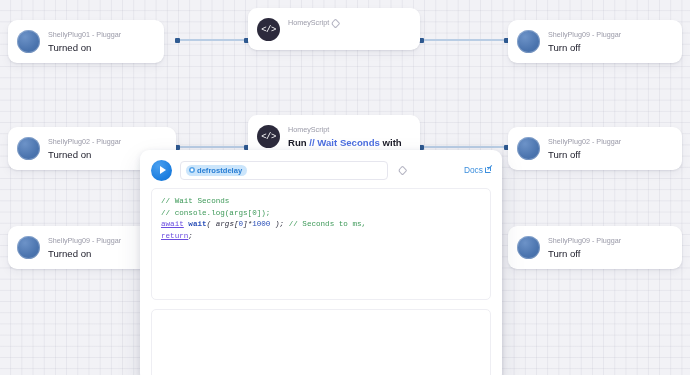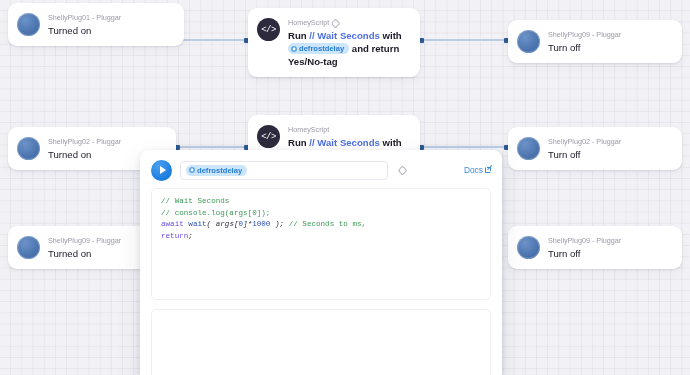--- a/index.html
+++ b/index.html
@@ -215,22 +215,22 @@
     background: #ffffff;
   }
   #code-lines {
     font-family: "Liberation Mono", monospace;
     font-size: 7.6px;
     line-height: 11.5px;
     white-space: pre;
     color: #303040;
   }
   .c-comment { color: #3f9a5a; }
-  .c-keyword { color: #6a4ce0; }
-  .c-fn      { color: #2a4fb8; font-weight: normal; }
+  .c-keyword { color: #6a4ce0; text-decoration: underline; }
+  .c-fn      { color: #2a4fb8; font-weight: bold; }
   .c-plain   { color: #303040; font-style: italic; }
   .c-num     { color: #2a4fb8; }
 
   #output-box {
     margin-top: 9px;
     height: 78px;
     border: 1px solid #eeeef3;
     border-radius: 5px;
     background: #ffffff;
   }
@@ -238,42 +238,39 @@
 </head>
 <body>
 
 <div id="canvas">
 
   <div class="wire" style="left:176px; top:39px; width:72px;"></div>
   <div class="wire" style="left:420px; top:39px; width:88px;"></div>
   <div class="wire" style="left:176px; top:146px; width:72px;"></div>
   <div class="wire" style="left:420px; top:146px; width:88px;"></div>
 
-  <div class="card" style="left:8px; top:3px; width:176px;">
+  <div class="card" style="left:8px; top:20px; width:156px;">
     <div class="card-ico device"></div>
     <div class="card-body">
       <div class="card-sub">
         <span>ShellyPlug01 - Pluggar</span>
       </div>
       <div class="card-title">Turned on</div>
     </div>
   </div>
 
   <div class="card" style="left:248px; top:8px; width:172px;">
     <div class="card-ico script">
       <span>&lt;/&gt;</span>
     </div>
     <div class="card-body">
       <div class="card-sub">
         <span>HomeyScript</span>
         <span class="tagmark"></span>
       </div>
-      <div class="card-title rich">
-        <span>Run </span><span class="tok-comment">// Wait Seconds</span><span> with </span><span class="chip">defrostdelay</span><span> and return Yes/No-tag</span>
-      </div>
     </div>
   </div>
 
   <div class="card" style="left:508px; top:20px; width:174px;">
     <div class="card-ico device"></div>
     <div class="card-body">
       <div class="card-sub">
         <span>ShellyPlug09 - Pluggar</span>
       </div>
       <div class="card-title">Turn off</div>

